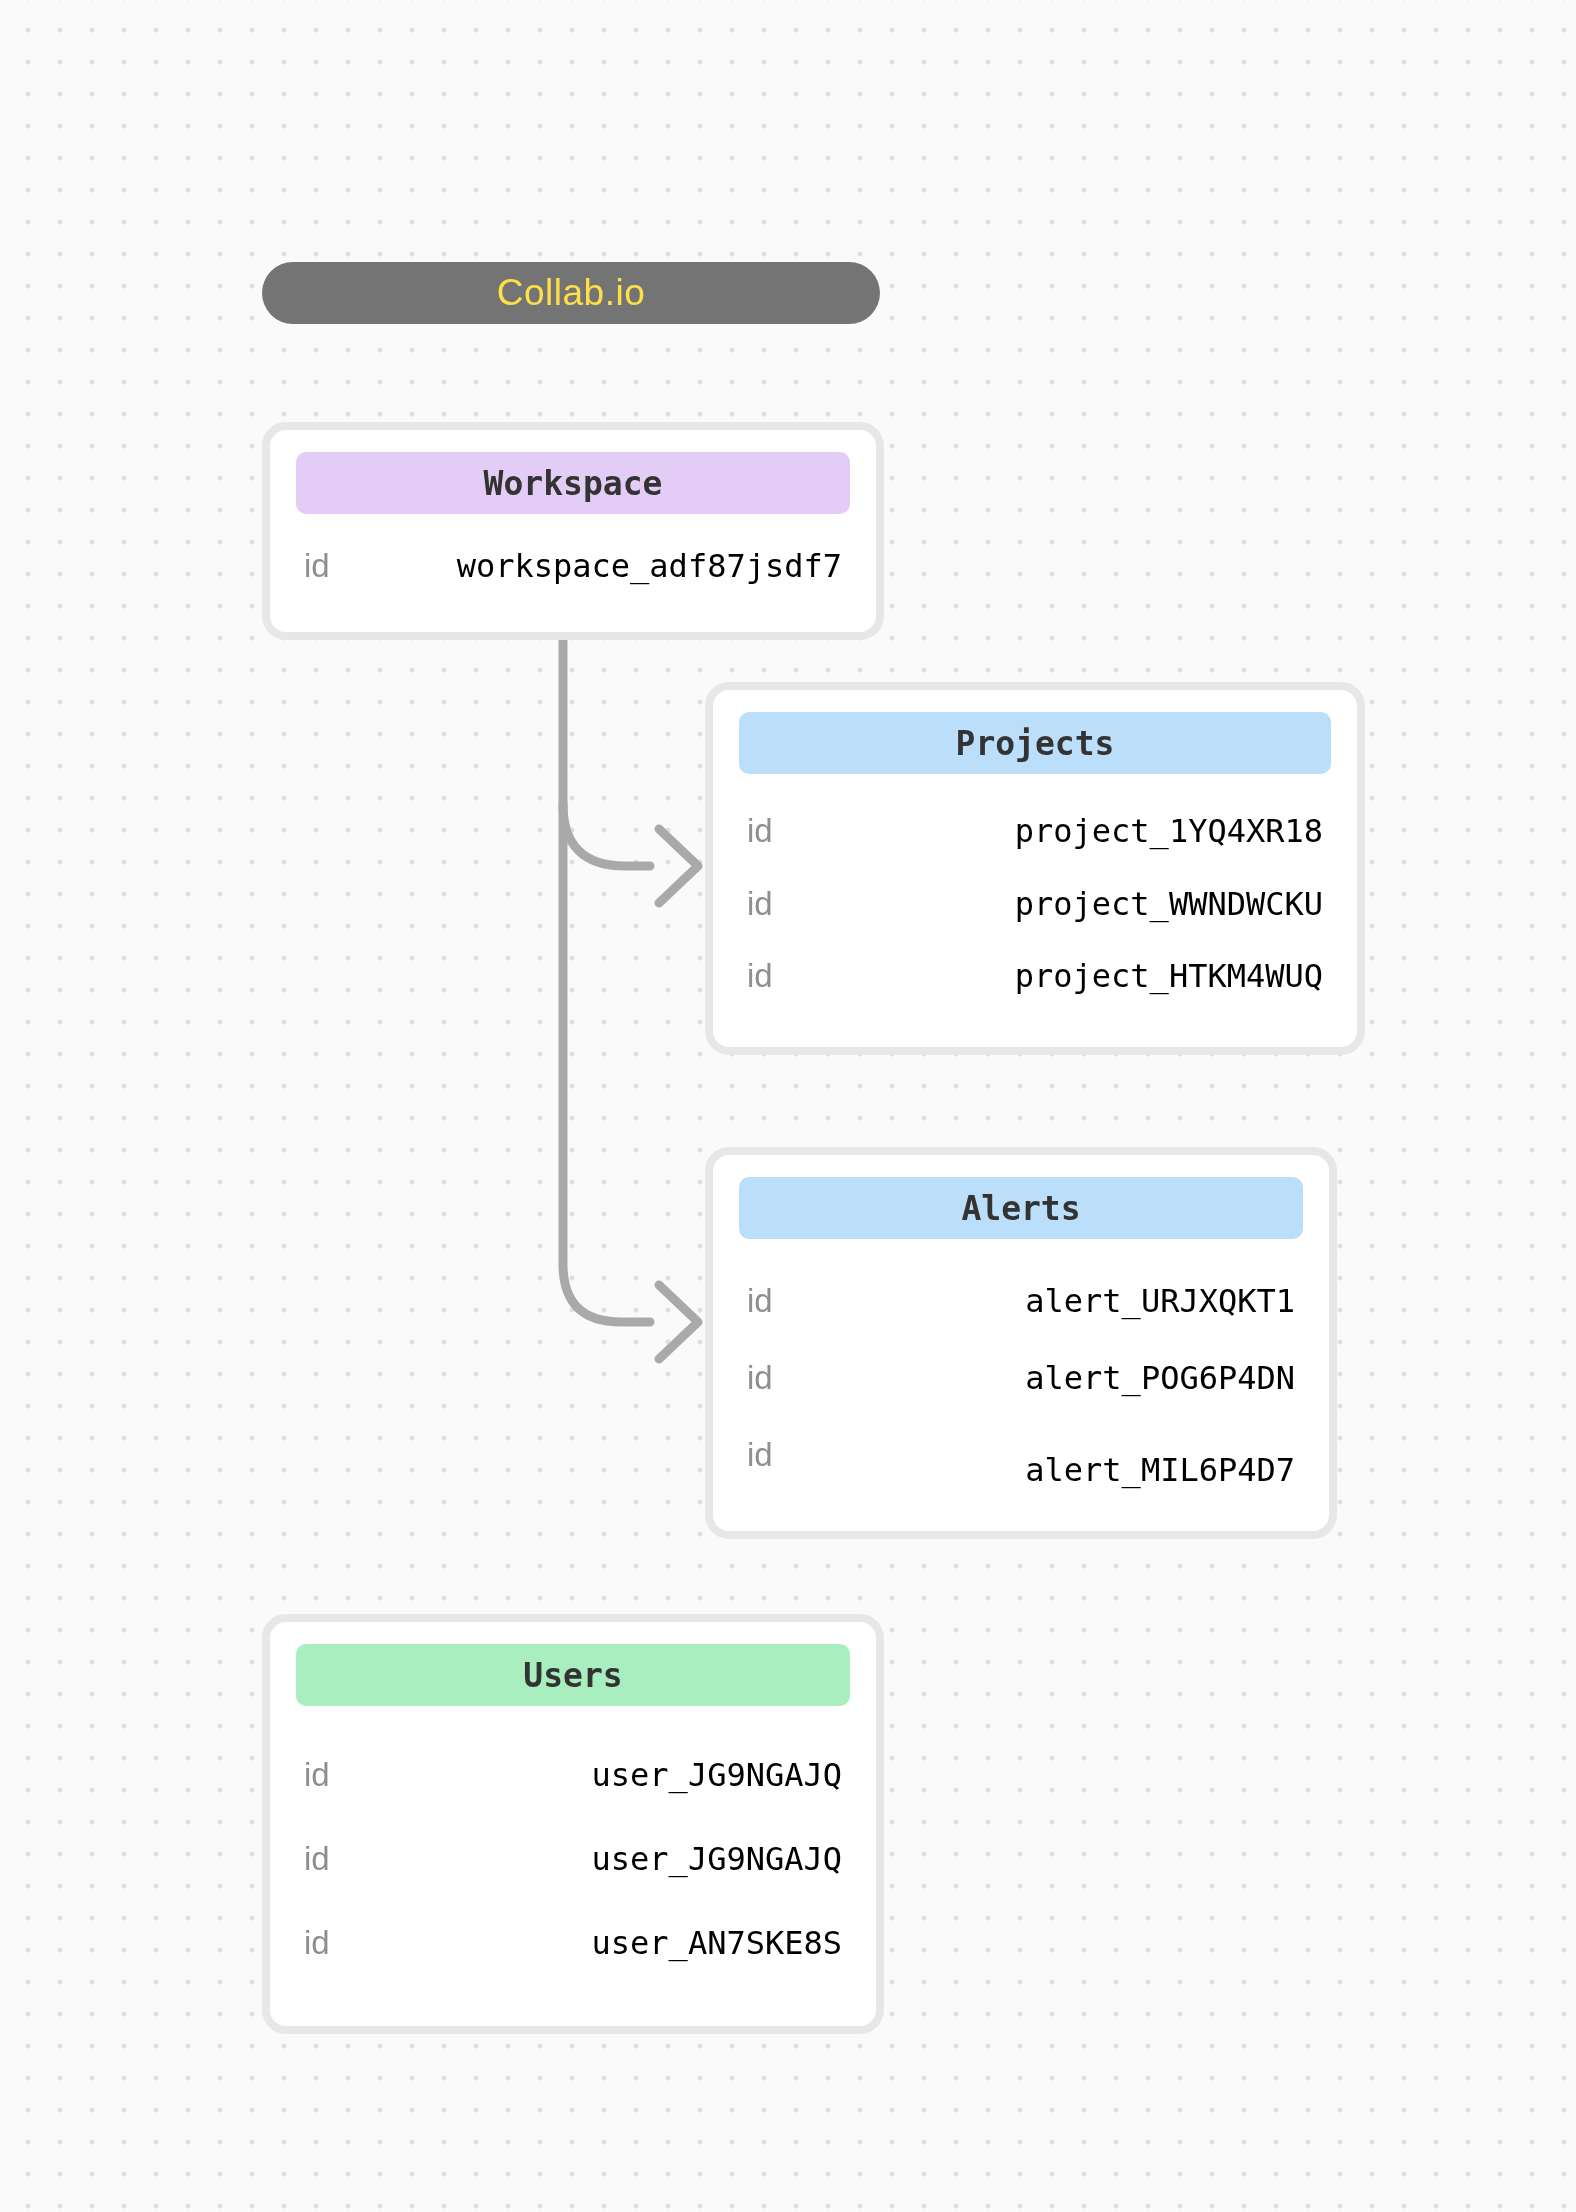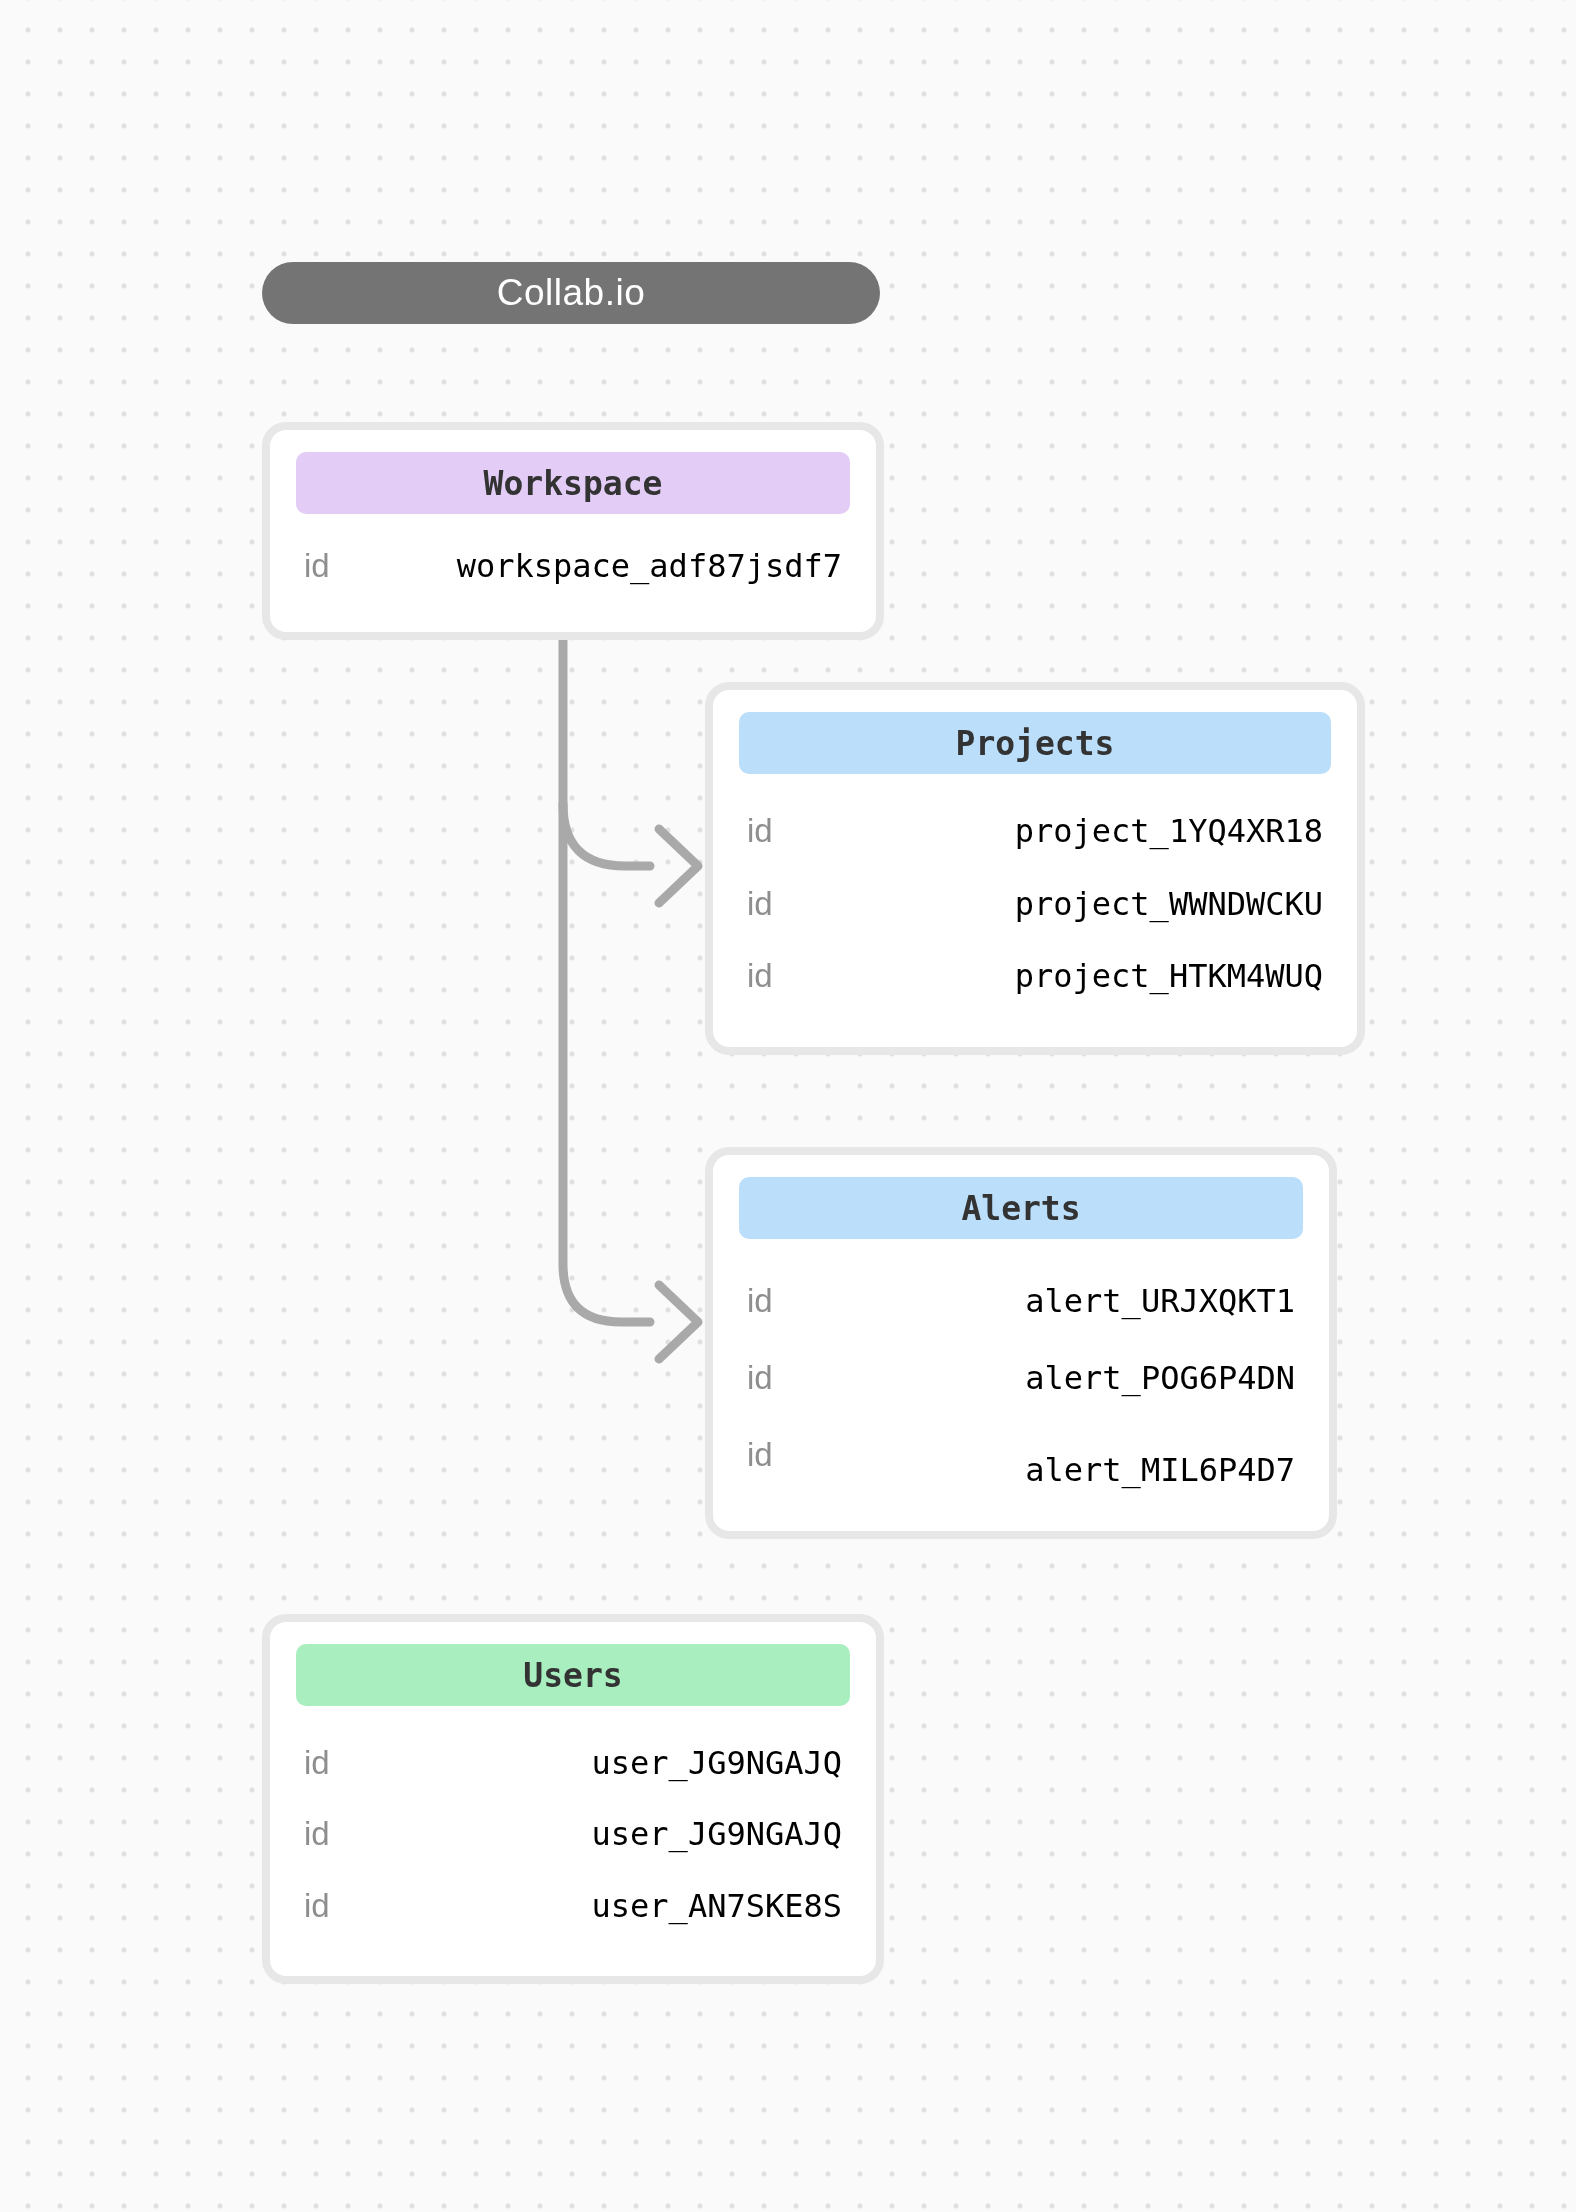--- a/index.html
+++ b/index.html
@@ -10,21 +10,21 @@
     background-color:#fafafa;
     background-image:radial-gradient(circle, #e0e0e0 2.2px, transparent 2.9px);
     background-size:32px 32px;
     background-position:12px 14px;
     overflow:hidden;
   }
   .pill {
     position:absolute; left:262px; top:262px; width:618px; height:62px;
     border-radius:31px;
     display:flex; align-items:center; justify-content:center;
-    color:#ffffff; font-size:37px; letter-spacing:0.5px;
+    color:#fde047; font-size:37px; letter-spacing:0.5px;
   }
   svg.connectors { position:absolute; left:0; top:0; pointer-events:none; }
   .card {
     position:absolute;
     background:#ffffff;
     border:8px solid #e7e7e7;
     border-radius:24px;
     padding:22px 26px 14px 26px;
     display:flex; flex-direction:column;
   }
@@ -40,21 +40,21 @@
   }
   .row { display:flex; justify-content:space-between; align-items:center; }
   .row-label { font-size:33px; color:#8e8e8e;text-align:center; }
   .row-value {
     font-family:"DejaVu Sans Mono", monospace;
     font-size:32px; font-weight:500; color:#000000;
   }
   .card-workspace { left:262px; top:401px; width:622px; height:218px;margin-top:21px; }
   .card-projects  { left:705px; top:682px; width:660px; height:373px; }
   .card-alerts    { left:705px; top:1147px; width:632px; height:392px; }
-  .card-users     { left:262px; top:1614px; width:622px; height:370px; }
+  .card-users     { left:262px; top:1614px; width:622px; height:420px; }
   .card-alerts .row:nth-child(3) .row-value { transform:translateY(15px); }
 </style>
 </head>
 <body>
 
 <svg class="connectors" width="1576" height="2212" viewBox="0 0 1576 2212">
   <g fill="none" stroke-width="9" stroke-linecap="round" stroke-linejoin="round" stroke="#a9a9a9">
     <path d="M563 622 L563 1264 Q563 1322 621 1322 L650 1322"></path>
     <path d="M659 1285 L698 1322 L659 1359"></path>
     <path d="M563 804 Q563 866 625 866 L650 866"></path>

